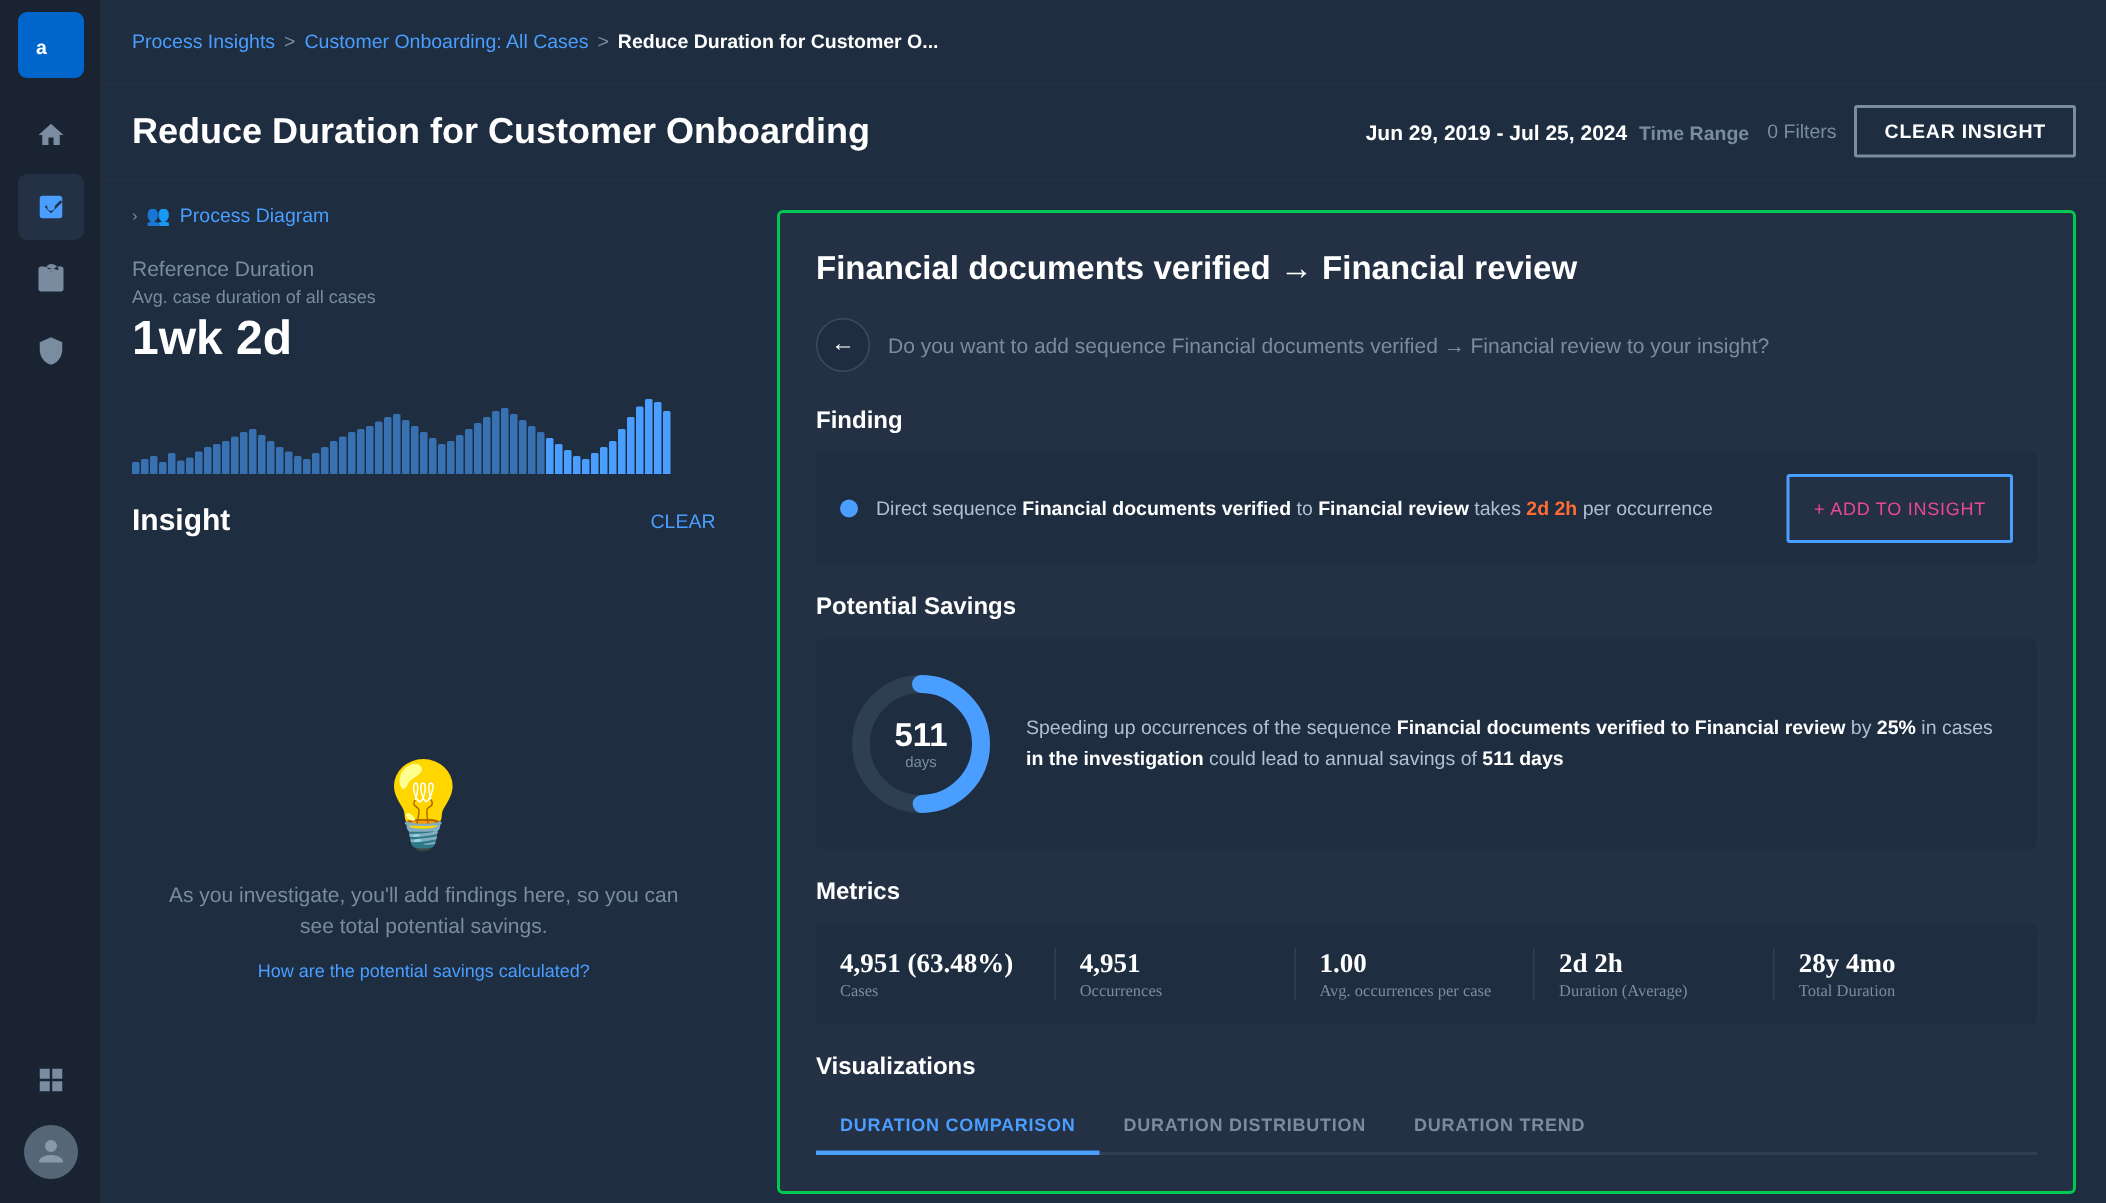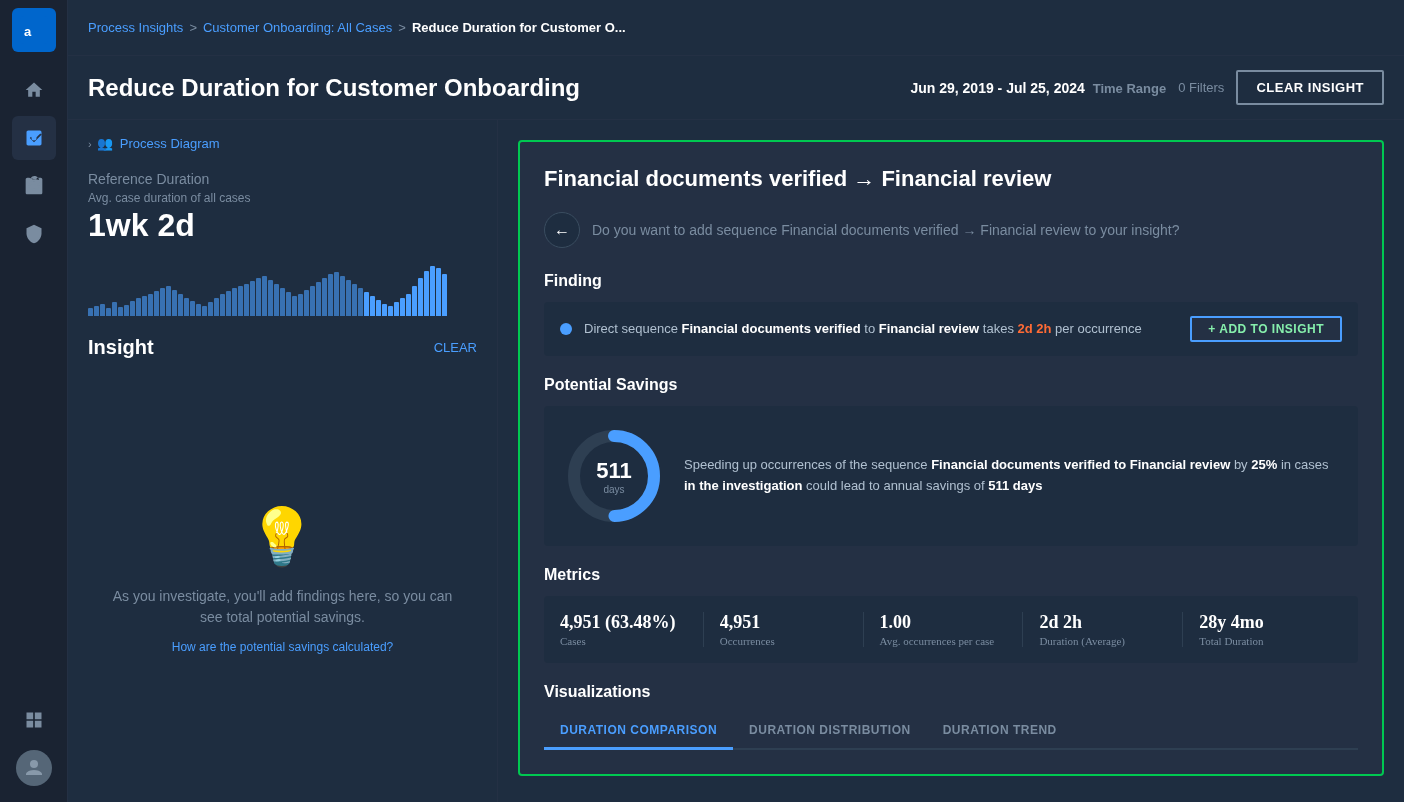--- a/index.html
+++ b/index.html
@@ -63,21 +63,21 @@
     .back-question { color: #7a8ca0; font-size: 14px; }
     .section-label { font-size: 16px; font-weight: 700; color: #fff; margin-bottom: 12px; margin-top: 20px; }
     .section-label:first-of-type { margin-top: 0; }
 
     
     .finding-row { background: #1e2d40; border-radius: 4px; padding: 14px 16px; display: flex; align-items: center; gap: 12px; }
     .finding-dot { width: 12px; height: 12px; border-radius: 50%; background: #4a9eff; flex-shrink: 0; }
     .finding-text { flex: 1; font-size: 13px; color: #b0c0d0; line-height: 1.4; }
     .finding-text strong { color: #fff; }
     .finding-text .highlight { color: #ff6b35; font-weight: 700; }
-    .add-insight-btn { background: #243044; border: 2px solid #4a9eff; color: #86efac; padding: 4px 16px; font-size: 12px; font-weight: 700; cursor: pointer; border-radius: 2px; white-space: nowrap; letter-spacing: 0.5px; flex-shrink: 0; }
+    .add-insight-btn { background: #243044; border: 2px solid #4a9eff; color: #ec4899; padding: 14px 16px; font-size: 12px; font-weight: 400; cursor: pointer; border-radius: 2px; white-space: nowrap; letter-spacing: 0.5px; flex-shrink: 0; }
 
     
     .savings-box { background: #1e2d40; border-radius: 4px; padding: 20px; display: flex; align-items: center; gap: 20px; }
     .donut-wrapper { position: relative; width: 100px; height: 100px; flex-shrink: 0; }
     .donut-center { position: absolute; top: 50%; left: 50%; transform: translate(-50%, -50%); text-align: center; }
     .donut-value { font-size: 22px; font-weight: 700; color: #fff; }
     .donut-label { font-size: 10px; color: #7a8ca0; }
     .savings-text { font-size: 13px; color: #b0c0d0; line-height: 1.6; }
     .savings-text strong { color: #fff; }
 

